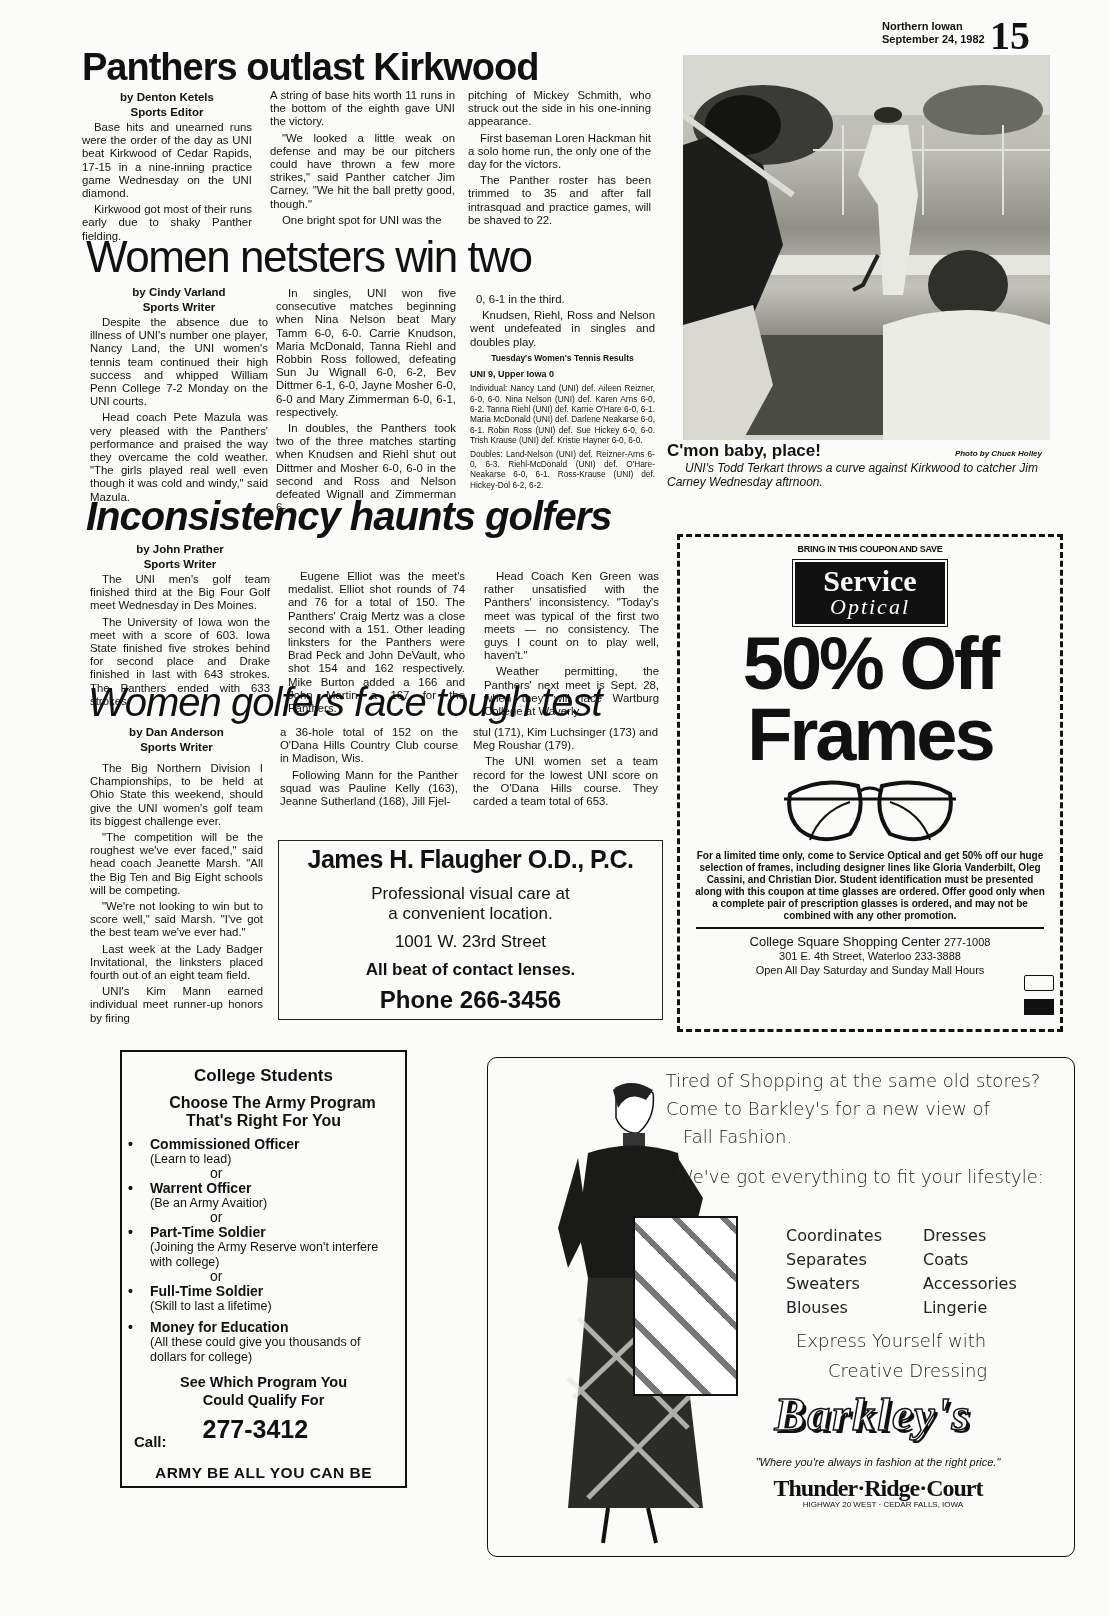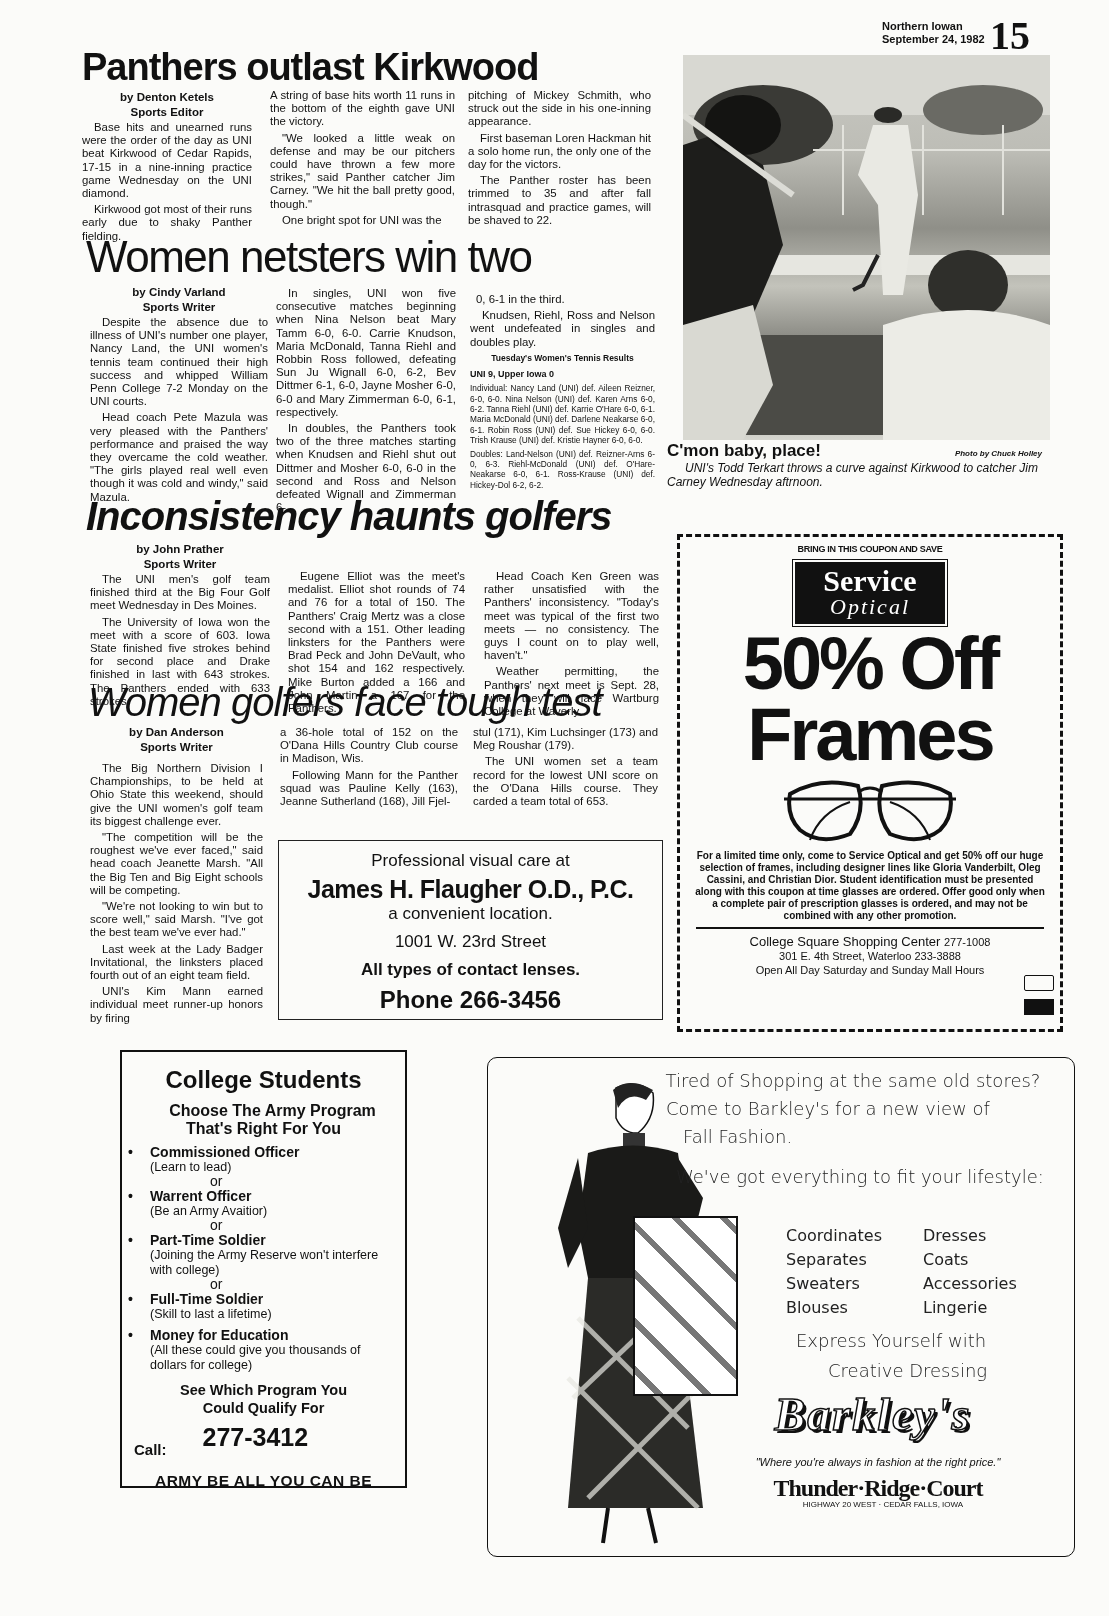--- a/index.html
+++ b/index.html
@@ -29,21 +29,21 @@
   .so-logo .s2 { font-family: "Liberation Serif", serif; font-style: italic; font-size: 22px; line-height: 22px; letter-spacing: 2px; }
   .big-off { font-weight: bold; text-align:center; letter-spacing: -3px; }
   .coupon-body { font-size: 10px; line-height: 12px; font-weight: bold; text-align: center; }
   .coupon-foot { text-align:center; font-size: 11px; line-height: 14px; }
 
   
   .flaugher { border: 1.5px solid #222; text-align:center; }
 
   
   .army { border: 2px solid #111; }
-  .army .t1 { font-weight: bold; font-size: 24px; text-align:center; }
+  .army .t1 { font-weight: bold; font-size: 17px; text-align:center; }
   .army .t2 { font-weight: bold; font-size: 16px; line-height: 18px; text-align:center; }
   .army .item { font-weight: bold; font-size: 14px; line-height: 16px; position: relative; padding-left: 28px; }
   .army .bullet { position:absolute; left: 6px; top: 0; }
   .army .sub { font-size: 12.5px; line-height: 15px; padding-left: 28px; }
   .army .or { font-size: 14px; line-height: 13px; padding-left: 88px; }
 
   
   .barkley { border: 1.5px solid #111; border-radius: 10px; }
   .bk-text { font-family: "DejaVu Sans", sans-serif; font-weight: 200; font-size: 18px; color:#222; }
   .bk-list { font-family: "DejaVu Sans", sans-serif; font-size: 16px; color:#222; line-height: 24px; }
@@ -157,25 +157,25 @@
 <div class="abs p" style="left:280px;top:726px;width:178px;">
   <p style="text-indent:0">a 36-hole total of 152 on the O'Dana Hills Country Club course in Madison, Wis.</p>
   <p>Following Mann for the Panther squad was Pauline Kelly (163), Jeanne Sutherland (168), Jill Fjel-</p>
 </div>
 <div class="abs p" style="left:473px;top:726px;width:185px;">
   <p style="text-indent:0">stul (171), Kim Luchsinger (173) and Meg Roushar (179).</p>
   <p>The UNI women set a team record for the lowest UNI score on the O'Dana Hills course. They carded a team total of 653.</p>
 </div>
 
 <div class="abs flaugher" style="left:278px;top:840px;width:385px;height:180px;">
+  <div style="font-weight:bold;font-size:25px;margin-top:4px;letter-spacing:-0.5px;">James H. Flaugher O.D., P.C.</div>
   <div style="font-size:17px;margin-top:10px;">Professional visual care at</div>
-  <div style="font-weight:bold;font-size:25px;margin-top:4px;letter-spacing:-0.5px;">James H. Flaugher O.D., P.C.</div>
   <div style="font-size:17px;">a convenient location.</div>
   <div style="font-size:17px;margin-top:8px;">1001 W. 23rd Street</div>
-  <div style="font-weight:bold;font-size:17px;margin-top:8px;">All types of contact lenses.</div>
+  <div style="font-weight:bold;font-size:17px;margin-top:8px;">All beat of contact lenses.</div>
   <div style="font-weight:bold;font-size:24px;margin-top:6px;">Phone 266-3456</div>
 </div>
 
 <div class="abs coupon" style="left:677px;top:534px;width:386px;height:498px;">
   <div class="coupon-top" style="margin-top:7px;">BRING IN THIS COUPON AND SAVE</div>
   <div class="so-logo" style="width:150px;margin:8px auto 0;padding:2px 0 4px;">
     <div class="s1">Service</div>
     <div class="s2">Optical</div>
   </div>
   <div class="big-off" style="font-size:74px;line-height:72px;margin-top:4px;">50% Off</div>

